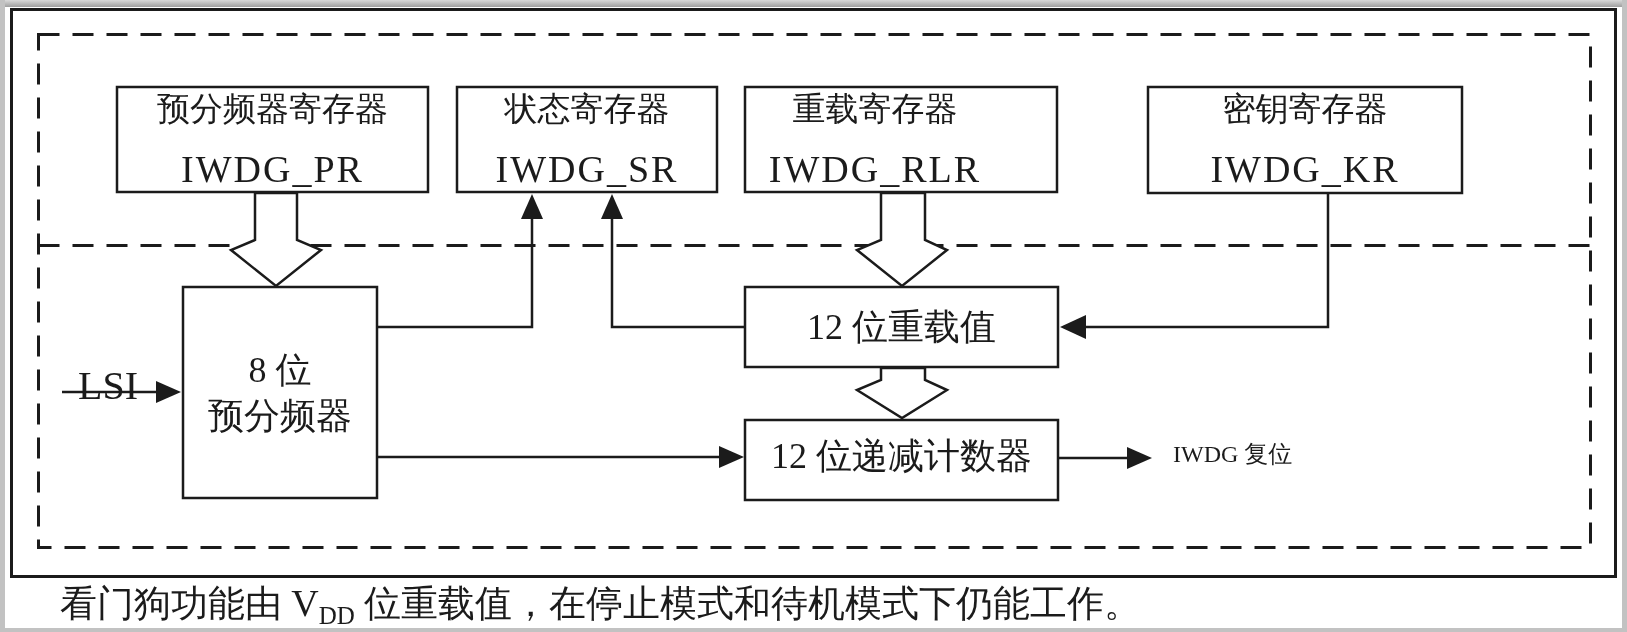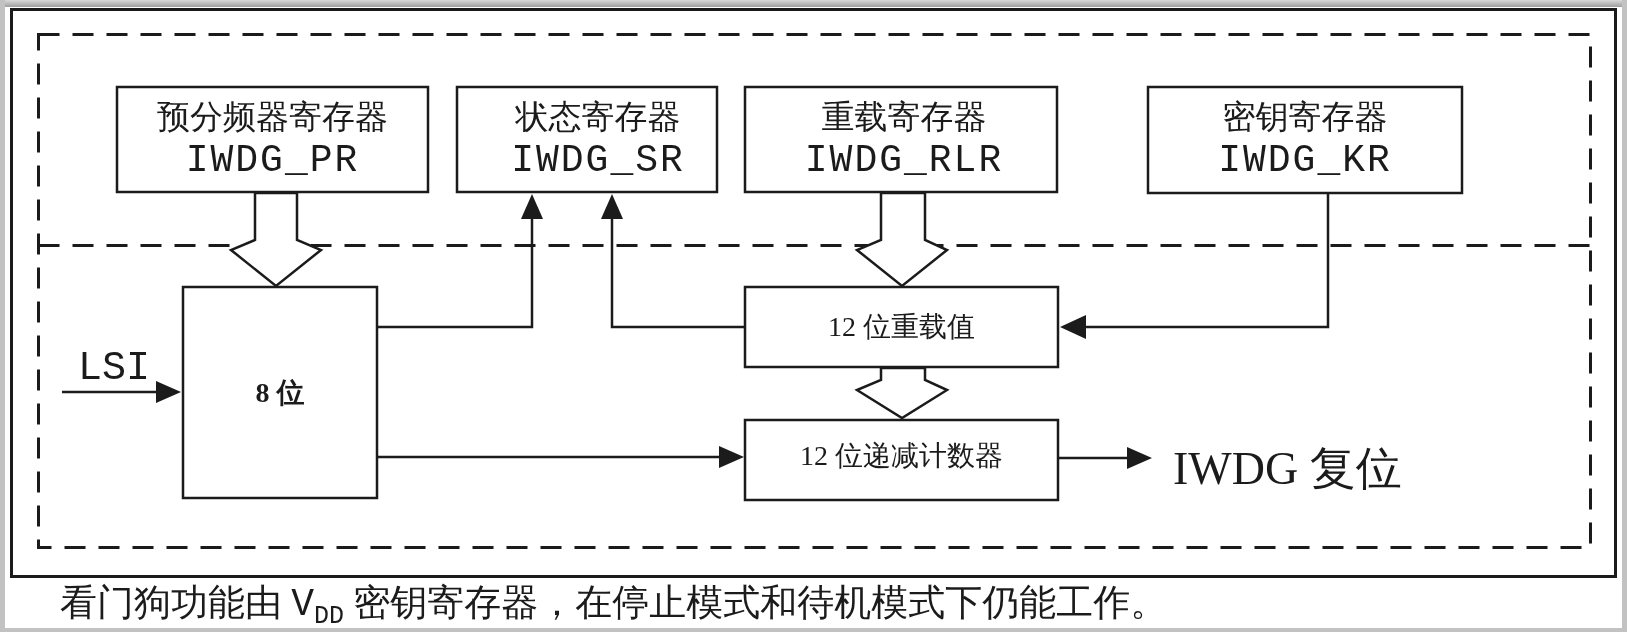--- a/index.html
+++ b/index.html
@@ -6,31 +6,31 @@
   .stage{position:relative;width:1627px;height:632px;background:#ffffff;overflow:hidden;
          font-family:"Liberation Sans","DejaVu Sans",sans-serif;color:#1b1b1b;}
   .edge{position:absolute;background:#c2c2c2;}
   .edge-top{left:0;top:0;width:1627px;height:7px;background:linear-gradient(#d9d9d9,#9f9f9f);}
   .edge-left{left:0;top:0;width:5px;height:632px;}
   .edge-right{left:1622px;top:0;width:5px;height:632px;}
   .edge-bottom{left:0;top:628px;width:1627px;height:4px;}
   svg{position:absolute;left:0;top:0;}
   .txt{position:absolute;white-space:nowrap;}
   .cjk{font-family:"Liberation Serif","DejaVu Serif",serif;}
-  .lat{font-family:Liberation Mono, monospace;}
+  .lat{font-family:Liberation Serif, serif;margin-top:16px;}
   .regbox{position:absolute;display:flex;flex-direction:column;align-items:center;justify-content:center;}
   .regbox .rname{font-size:33px;line-height:42px;}
   .regbox .rcode{font-size:38px;line-height:46px;letter-spacing:2px;}
   .blockbox{position:absolute;display:flex;flex-direction:column;align-items:center;justify-content:center;}
-  .blockbox .bl{font-size:28px;line-height:46px;}
+  .blockbox .bl{font-size:36px;line-height:46px;}
   .lsi{left:78px;top:346px;font-size:40px;}
   .vddlabel{left:57px;top:500px;font-size:40px;}
   .vddlabel .vsub,.cap .vsub{font-size:25px;vertical-align:-8px;letter-spacing:0;}
   .vddlabel .vrest{font-size:35px;margin-left:10px;}
-  .reset{left:1173px;top:438px;font-size:46px;}
+  .reset{left:1173px;top:438px;font-size:24px;}
   .cap{left:60px;top:580px;font-size:37px;line-height:46px;}
   .cap .vlat{font-size:38px;}
 </style>
 </head>
 <body>
 
 <div class="stage">
 
   <div class="edge edge-top"></div>
   <div class="edge edge-left"></div>
@@ -74,47 +74,48 @@
       <path d="M1060,327 L1086,315 L1086,339 Z"></path>
       <path d="M744,457 L719,446 L719,468 Z"></path>
       <path d="M1152,458 L1127,447 L1127,469 Z"></path>
     </g>
   </svg>
 
   <div class="regbox" style="left:117px;top:87px;width:311px;height:105px;">
     <span class="rname cjk">预分频器寄存器</span>
     <span class="rcode lat">IWDG_PR</span>
   </div>
-  <div class="regbox" style="left:457px;top:87px;width:260px;height:105px;padding-left:11px;">
+  <div class="regbox" style="left:457px;top:87px;width:260px;height:105px;">
     <span class="rname cjk">状态寄存器</span>
     <span class="rcode lat">IWDG_SR</span>
   </div>
-  <div class="regbox" style="left:774px;top:87px;width:260px;height:105px;">
+  <div class="regbox" style="left:745px;top:87px;width:260px;height:105px;">
     <span class="rname cjk">重载寄存器</span>
     <span class="rcode lat">IWDG_RLR</span>
   </div>
   <div class="regbox" style="left:1148px;top:87px;width:314px;height:106px;">
     <span class="rname cjk">密钥寄存器</span>
     <span class="rcode lat">IWDG_KR</span>
   </div>
 
-  <div class="blockbox" style="left:183px;top:287px;width:194px;height:211px;font-weight:bold;">
+  <div class="blockbox" style="left:183px;top:287px;width:194px;height:211px;">
     <span class="bl cjk">8 位</span>
+    <span class="bl cjk">预分频器</span>
   </div>
   <div class="blockbox" style="left:745px;top:287px;width:313px;height:80px;">
     <span class="bl cjk">12 位重载值</span>
   </div>
   <div class="blockbox" style="left:745px;top:420px;width:313px;height:72px;">
     <span class="bl cjk">12 位递减计数器</span>
   </div>
 
   <div class="txt lat lsi">LSI</div>
 
 
   <div class="txt reset">
     <span class="cjk">IWDG 复位</span>
   </div>
 
   <div class="txt cap">
-    <span class="cjk">看门狗功能由 </span><span class="lat vlat">V</span><span class="lat vsub">DD</span><span class="cjk"> 密钥寄存器，在停止模式和待机模式下仍能工作。</span>
+    <span class="cjk">看门狗功能由 </span><span class="lat vlat">V</span><span class="lat vsub">DD</span><span class="cjk"> 位重载值，在停止模式和待机模式下仍能工作。</span>
   </div>
 
 </div>
 
 </body></html>

